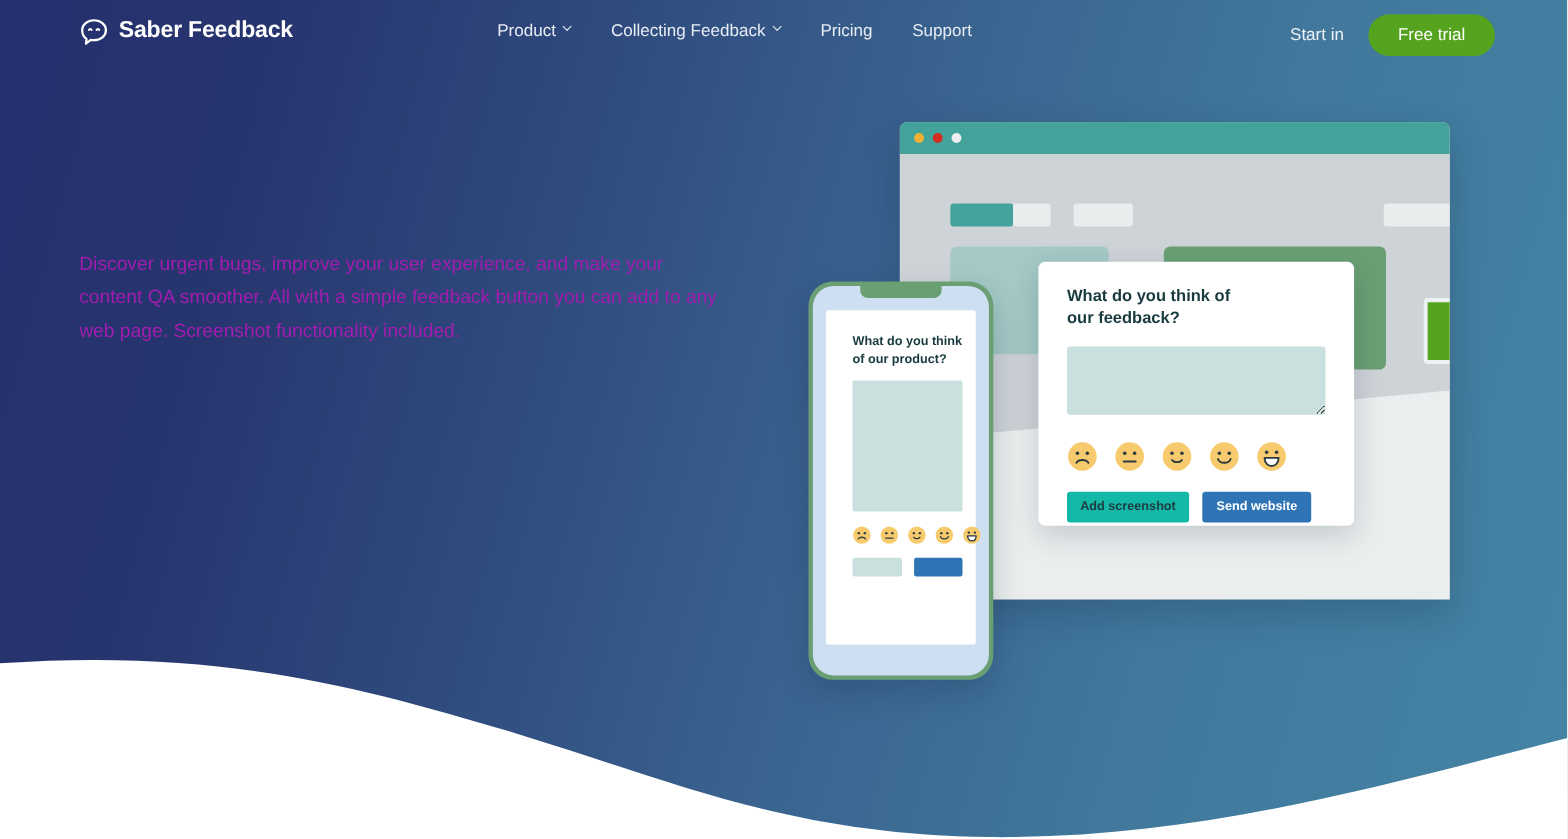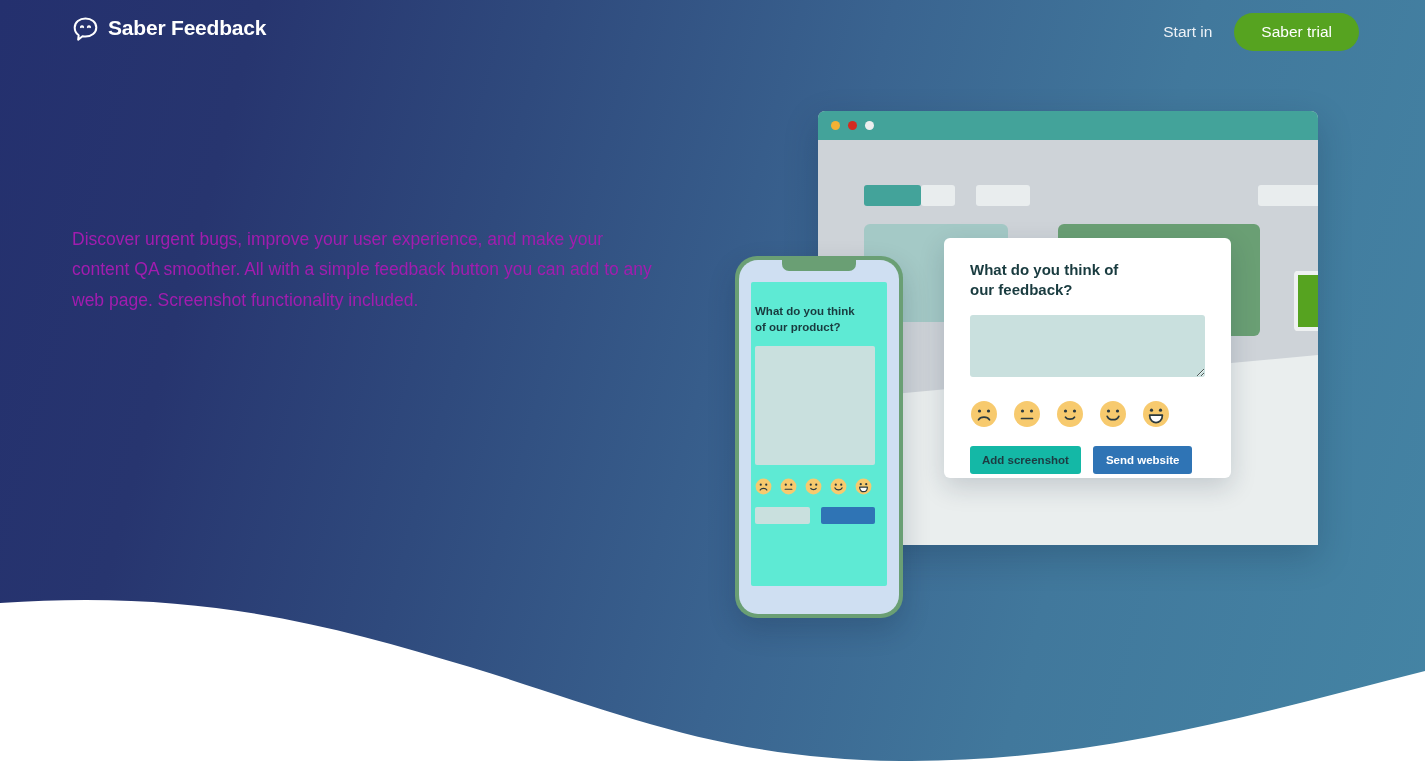--- a/index.html
+++ b/index.html
@@ -153,22 +153,22 @@
   .phone-bezel {
     width:100%; height:100%; background:#cfdff2; border-radius:19px;
     position:relative; padding:22px 12px 28px 12px;
   }
   .phone-notch {
     position:absolute; left:50%; transform:translateX(-50%); top:0;
     width:74px; height:11px; background:#6a9f74;
     border-radius:0 0 7px 7px;
   }
   .phone-screen {
-    width:100%; height:100%; background:#5eead4; border-radius:2px;
-    padding:22px 12px 0 4px; position:relative;
+    width:100%; height:100%; background:#ffffff; border-radius:2px;
+    padding:22px 12px 0 24px; position:relative;
   }
   .p-title {
     color:#193b3f; font-size:11.5px; font-weight:bold; line-height:1.35;
     white-space:pre-line;
   }
   .p-textarea { margin-top:11px; height:119px; background:#c9e0de; border-radius:2px; }
   .p-faces { margin-top:13px; display:flex; gap:8px; }
   .p-face { width:17px; height:17px; display:block; cursor:pointer; }
   .p-buttons { margin-top:12px; display:flex; gap:11px; }
   .p-btn-shot { width:57px; height:17px; background:#c9e0de; border-radius:2px; border:none; cursor:pointer; }
@@ -191,24 +191,48 @@
       <span>
         <svg class="logo-icon" viewBox="0 0 28 28">
           <path d="M14,2.5 C20.2,2.5 25.2,6.6 25.2,11.9 C25.2,17.2 20.2,21.3 14,21.3 C12.9,21.3 11.9,21.2 10.9,21.0 L6.4,24.6 L6.9,20.0 C4.2,18.1 2.8,15.2 2.8,11.9 C2.8,6.6 7.8,2.5 14,2.5 Z" fill="none" stroke="#ffffff" stroke-width="2.1" stroke-linejoin="round"></path>
           <path d="M9.2,11.6 C9.7,10.4 11.1,10.4 11.6,11.6" fill="none" stroke="#ffffff" stroke-width="2" stroke-linecap="round"></path>
           <path d="M16.4,11.6 C16.9,10.4 18.3,10.4 18.8,11.6" fill="none" stroke="#ffffff" stroke-width="2" stroke-linecap="round"></path>
         </svg>
       </span>
       <span class="logo-text">Saber Feedback</span>
     </div>
 
+    <nav class="nav">
+      <div class="nav-item">
+        <span>Product</span>
+        <span class="chev">
+          <svg width="9" height="6" viewBox="0 0 9 6">
+              <path d="M1,1 L4.5,4.6 L8,1" fill="none" stroke="#d8e1ec" stroke-width="1.2" stroke-linecap="round"></path>
+            </svg>
+        </span>
+      </div>
+      <div class="nav-item">
+        <span>Collecting Feedback</span>
+        <span class="chev">
+          <svg width="9" height="6" viewBox="0 0 9 6">
+              <path d="M1,1 L4.5,4.6 L8,1" fill="none" stroke="#d8e1ec" stroke-width="1.2" stroke-linecap="round"></path>
+            </svg>
+        </span>
+      </div>
+      <div class="nav-item">
+        <span>Pricing</span>
+      </div>
+      <div class="nav-item">
+        <span>Support</span>
+      </div>
+    </nav>
 
     <div class="header-right">
       <span class="signin">Start in</span>
-      <button class="free-trial">Saber trial</button>
+      <button class="free-trial">Free trial</button>
     </div>
   </div>
 
   <div class="hero-copy">
     <p class="hero-sub">Discover urgent bugs, improve your user experience, and make your content QA smoother. All with a simple feedback button you can add to any web page. Screenshot functionality included.</p>
   </div>
 
   <div class="browser">
     <div class="browser-bar">
       <span class="dot y"></span>

